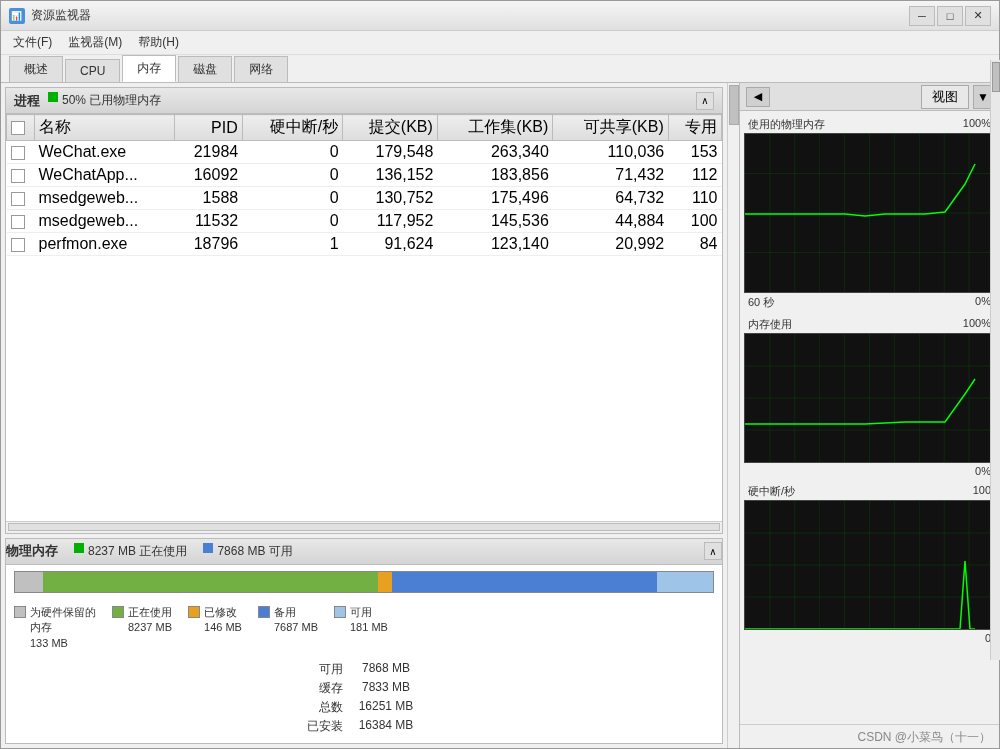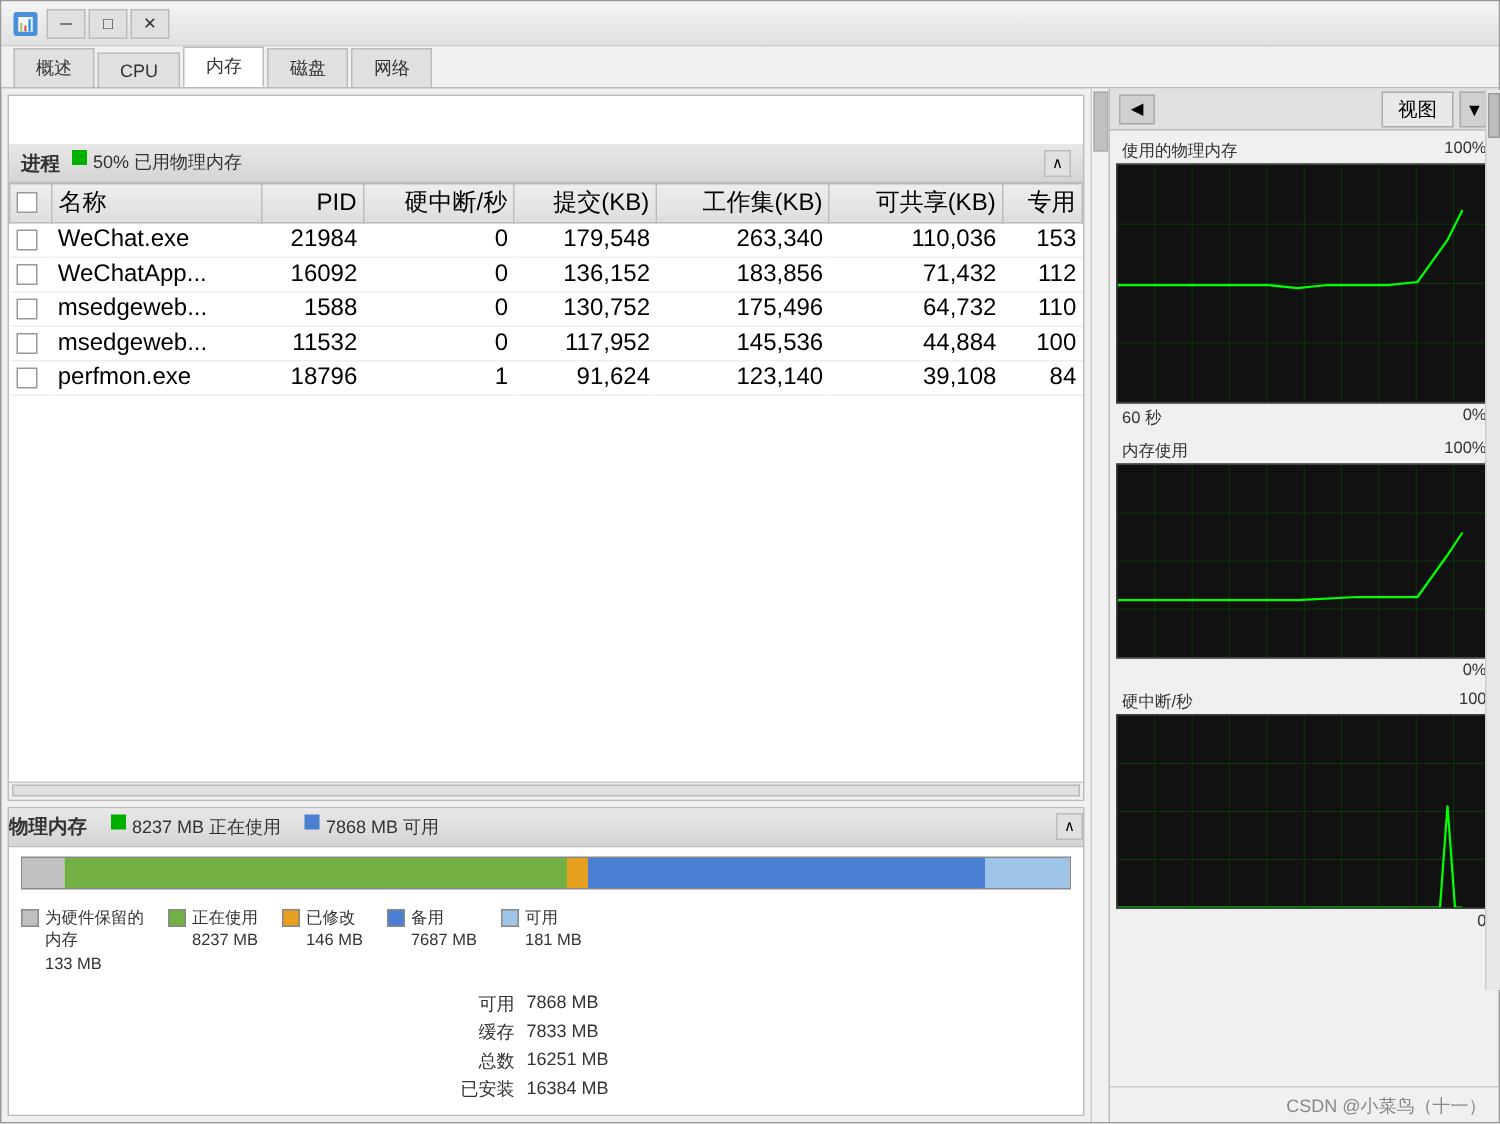--- a/index.html
+++ b/index.html
@@ -120,21 +120,20 @@
       border: 1px solid #bbb;
     }
     .section-header {
       background: linear-gradient(to bottom, #e8e8e8, #d4d4d4);
       height: 26px;
       display: flex;
       align-items: center;
       padding: 0 8px;
       border-bottom: 1px solid #bbb;
       gap: 8px;
-      margin-top: 32px;
     }
     .section-title {
       font-size: 13px;
       font-weight: bold;
       color: #333;
     }
     .section-status {
       display: flex;
       align-items: flex-start;
       gap: 4px;
@@ -251,21 +250,21 @@
       padding: 4px 8px 8px;
       background: white;
     }
     .stats-grid {
       display: grid;
       grid-template-columns: auto auto;
       gap: 2px 8px;
       font-size: 12px;
     }
     .stats-label { color: #333; text-align: right; }
-    .stats-value { color: #333; text-align: left; min-width: 70px; }
+    .stats-value { color: #333; text-align: center; min-width: 70px; }
     
     .right-panel {
       width: 260px;
       flex-shrink: 0;
       background: #f0f0f0;
       border-left: 1px solid #bbb;
       display: flex;
       flex-direction: column;
       overflow: hidden;
     }
@@ -381,27 +380,33 @@
       margin: 2px auto;
     }
   </style>
 </head>
 <body>
 
 <div class="window">
 
   <div class="title-bar">
     <div class="title-bar-icon">📊</div>
+    <span class="title-text">资源监视器</span>
     <div class="title-buttons">
       <div class="title-btn">─</div>
       <div class="title-btn">□</div>
       <div class="title-btn close">✕</div>
     </div>
   </div>
 
+  <div class="menu-bar">
+    <div class="menu-item">文件(F)</div>
+    <div class="menu-item">监视器(M)</div>
+    <div class="menu-item">帮助(H)</div>
+  </div>
 
   <div class="tab-bar">
     <div class="tab">概述</div>
     <div class="tab">CPU</div>
     <div class="tab active">内存</div>
     <div class="tab">磁盘</div>
     <div class="tab">网络</div>
   </div>
 
   <div class="content-area">
@@ -473,21 +478,21 @@
       <td>44,884</td>
       <td>100</td>
     </tr>
                   <tr>
       <td><span class="checkbox"></span></td>
       <td>perfmon.exe</td>
       <td>18796</td>
       <td>1</td>
       <td>91,624</td>
       <td>123,140</td>
-      <td>39,108</td>
+      <td>20,992</td>
       <td>84</td>
     </tr>
                 </tbody>
             </table>
           </div>
           <div class="scrollbar-h">
             <div class="scrollbar-h-track"></div>
           </div>
         </div>
 

